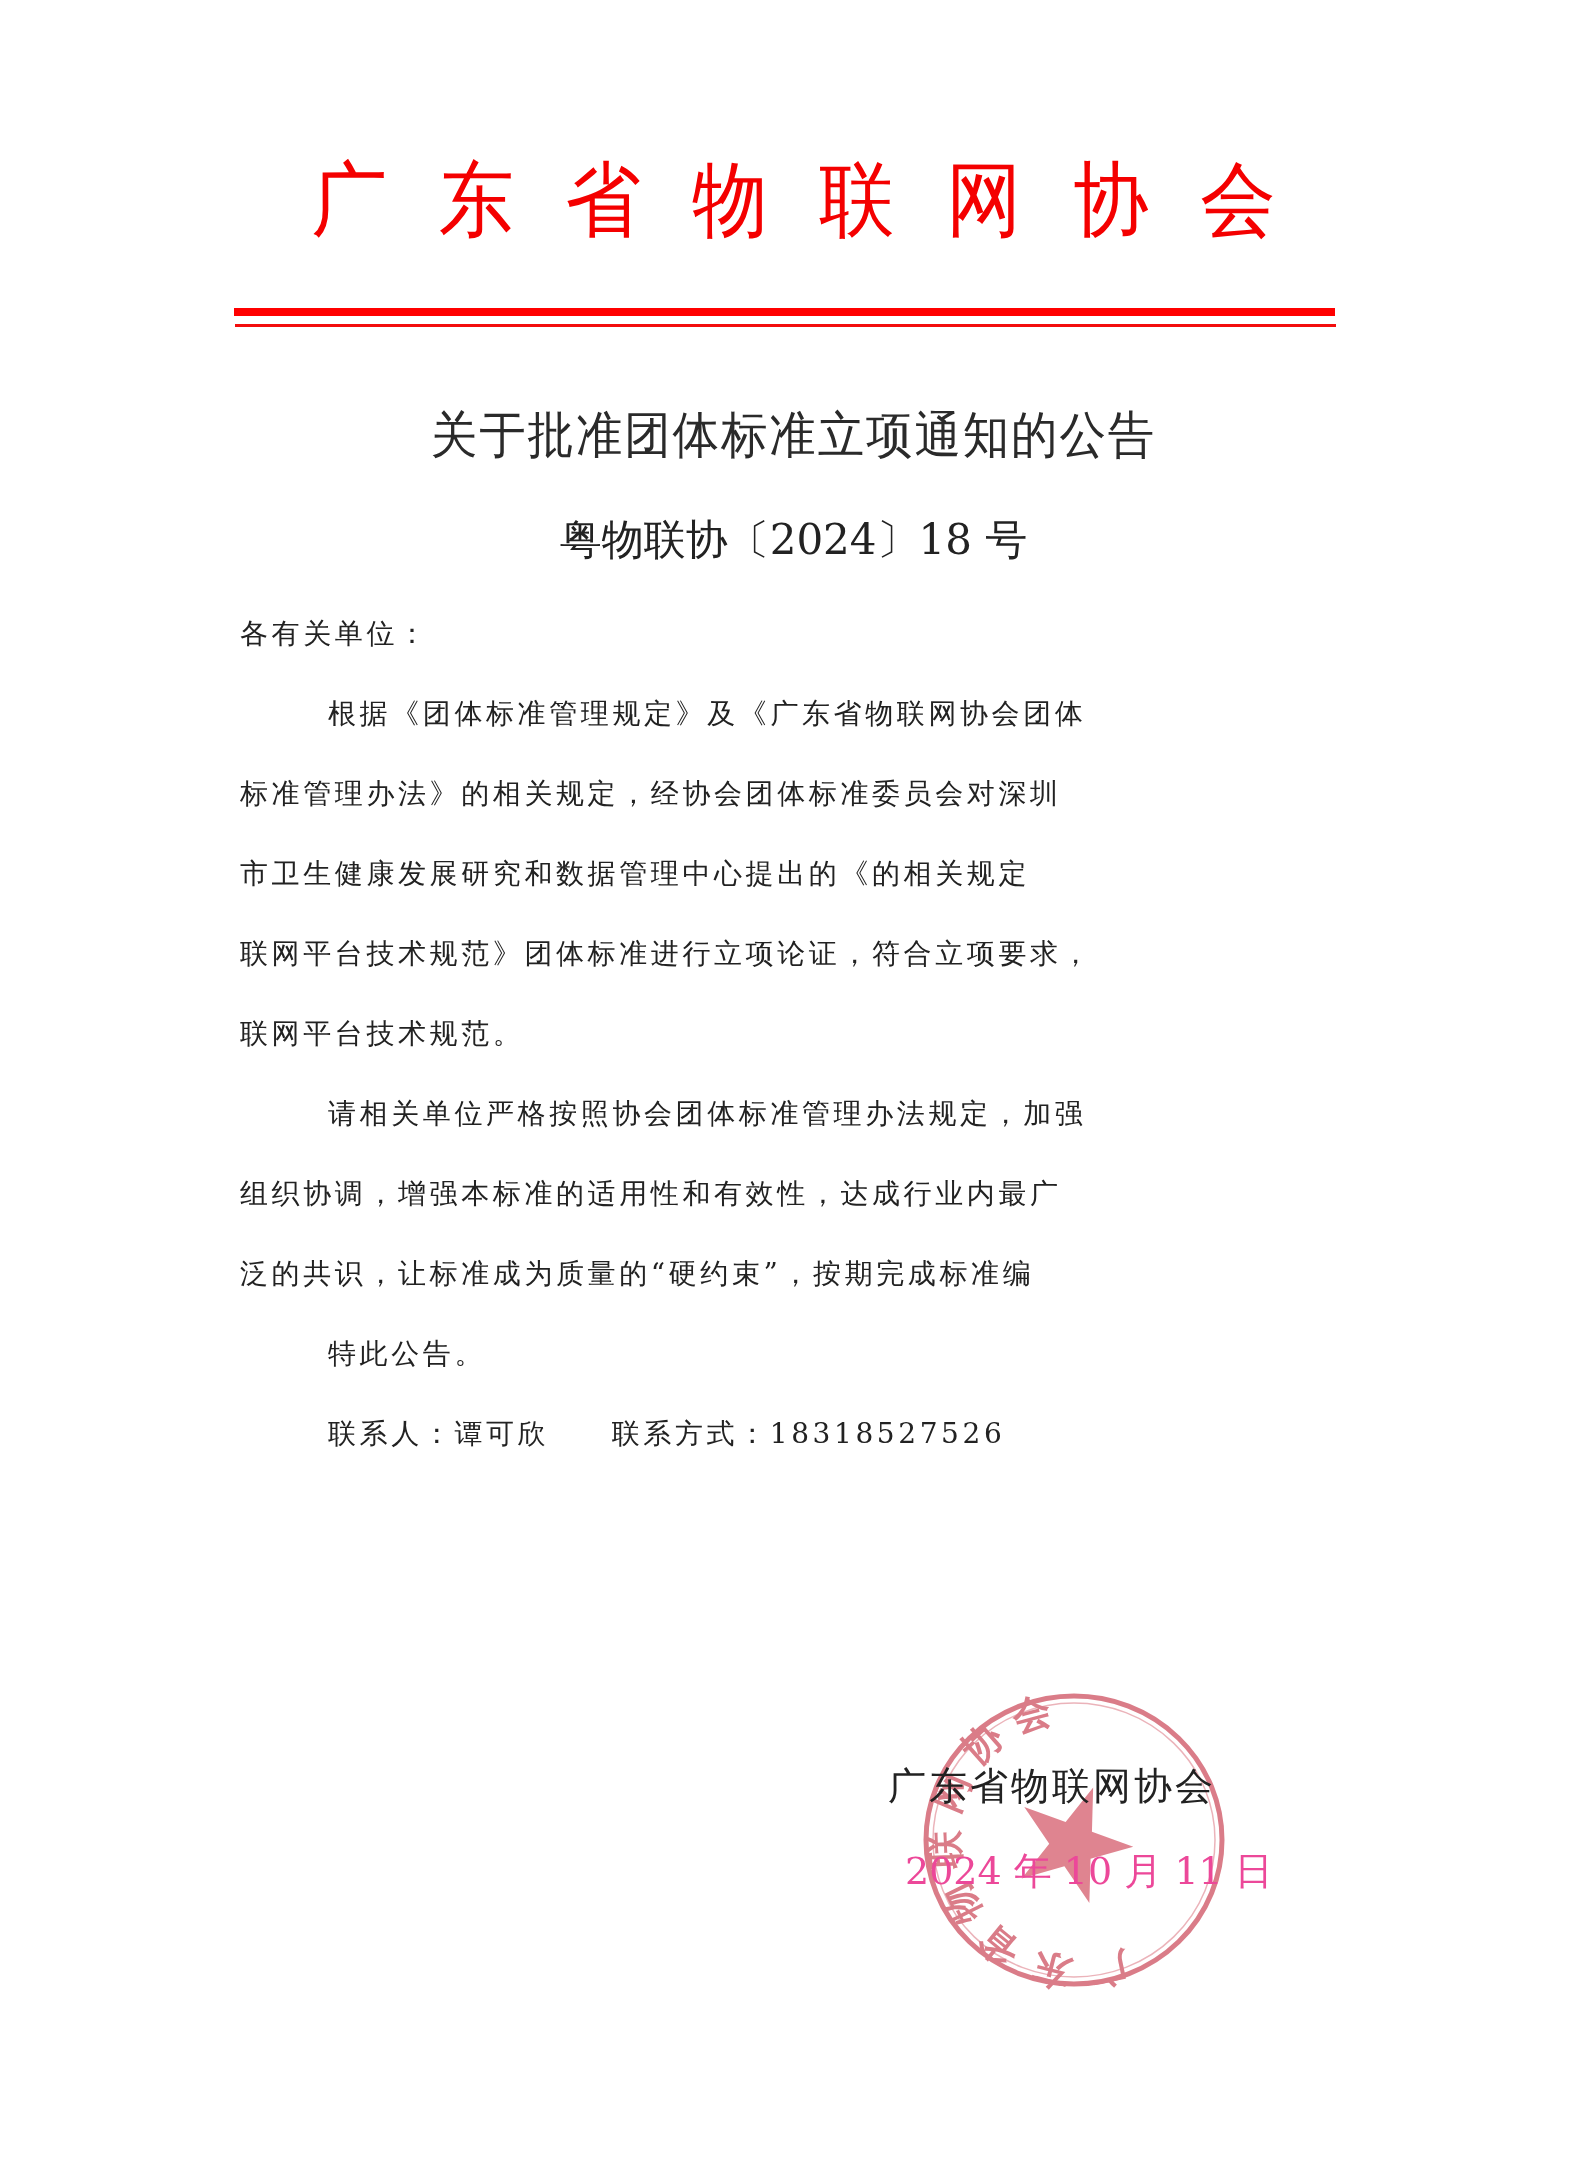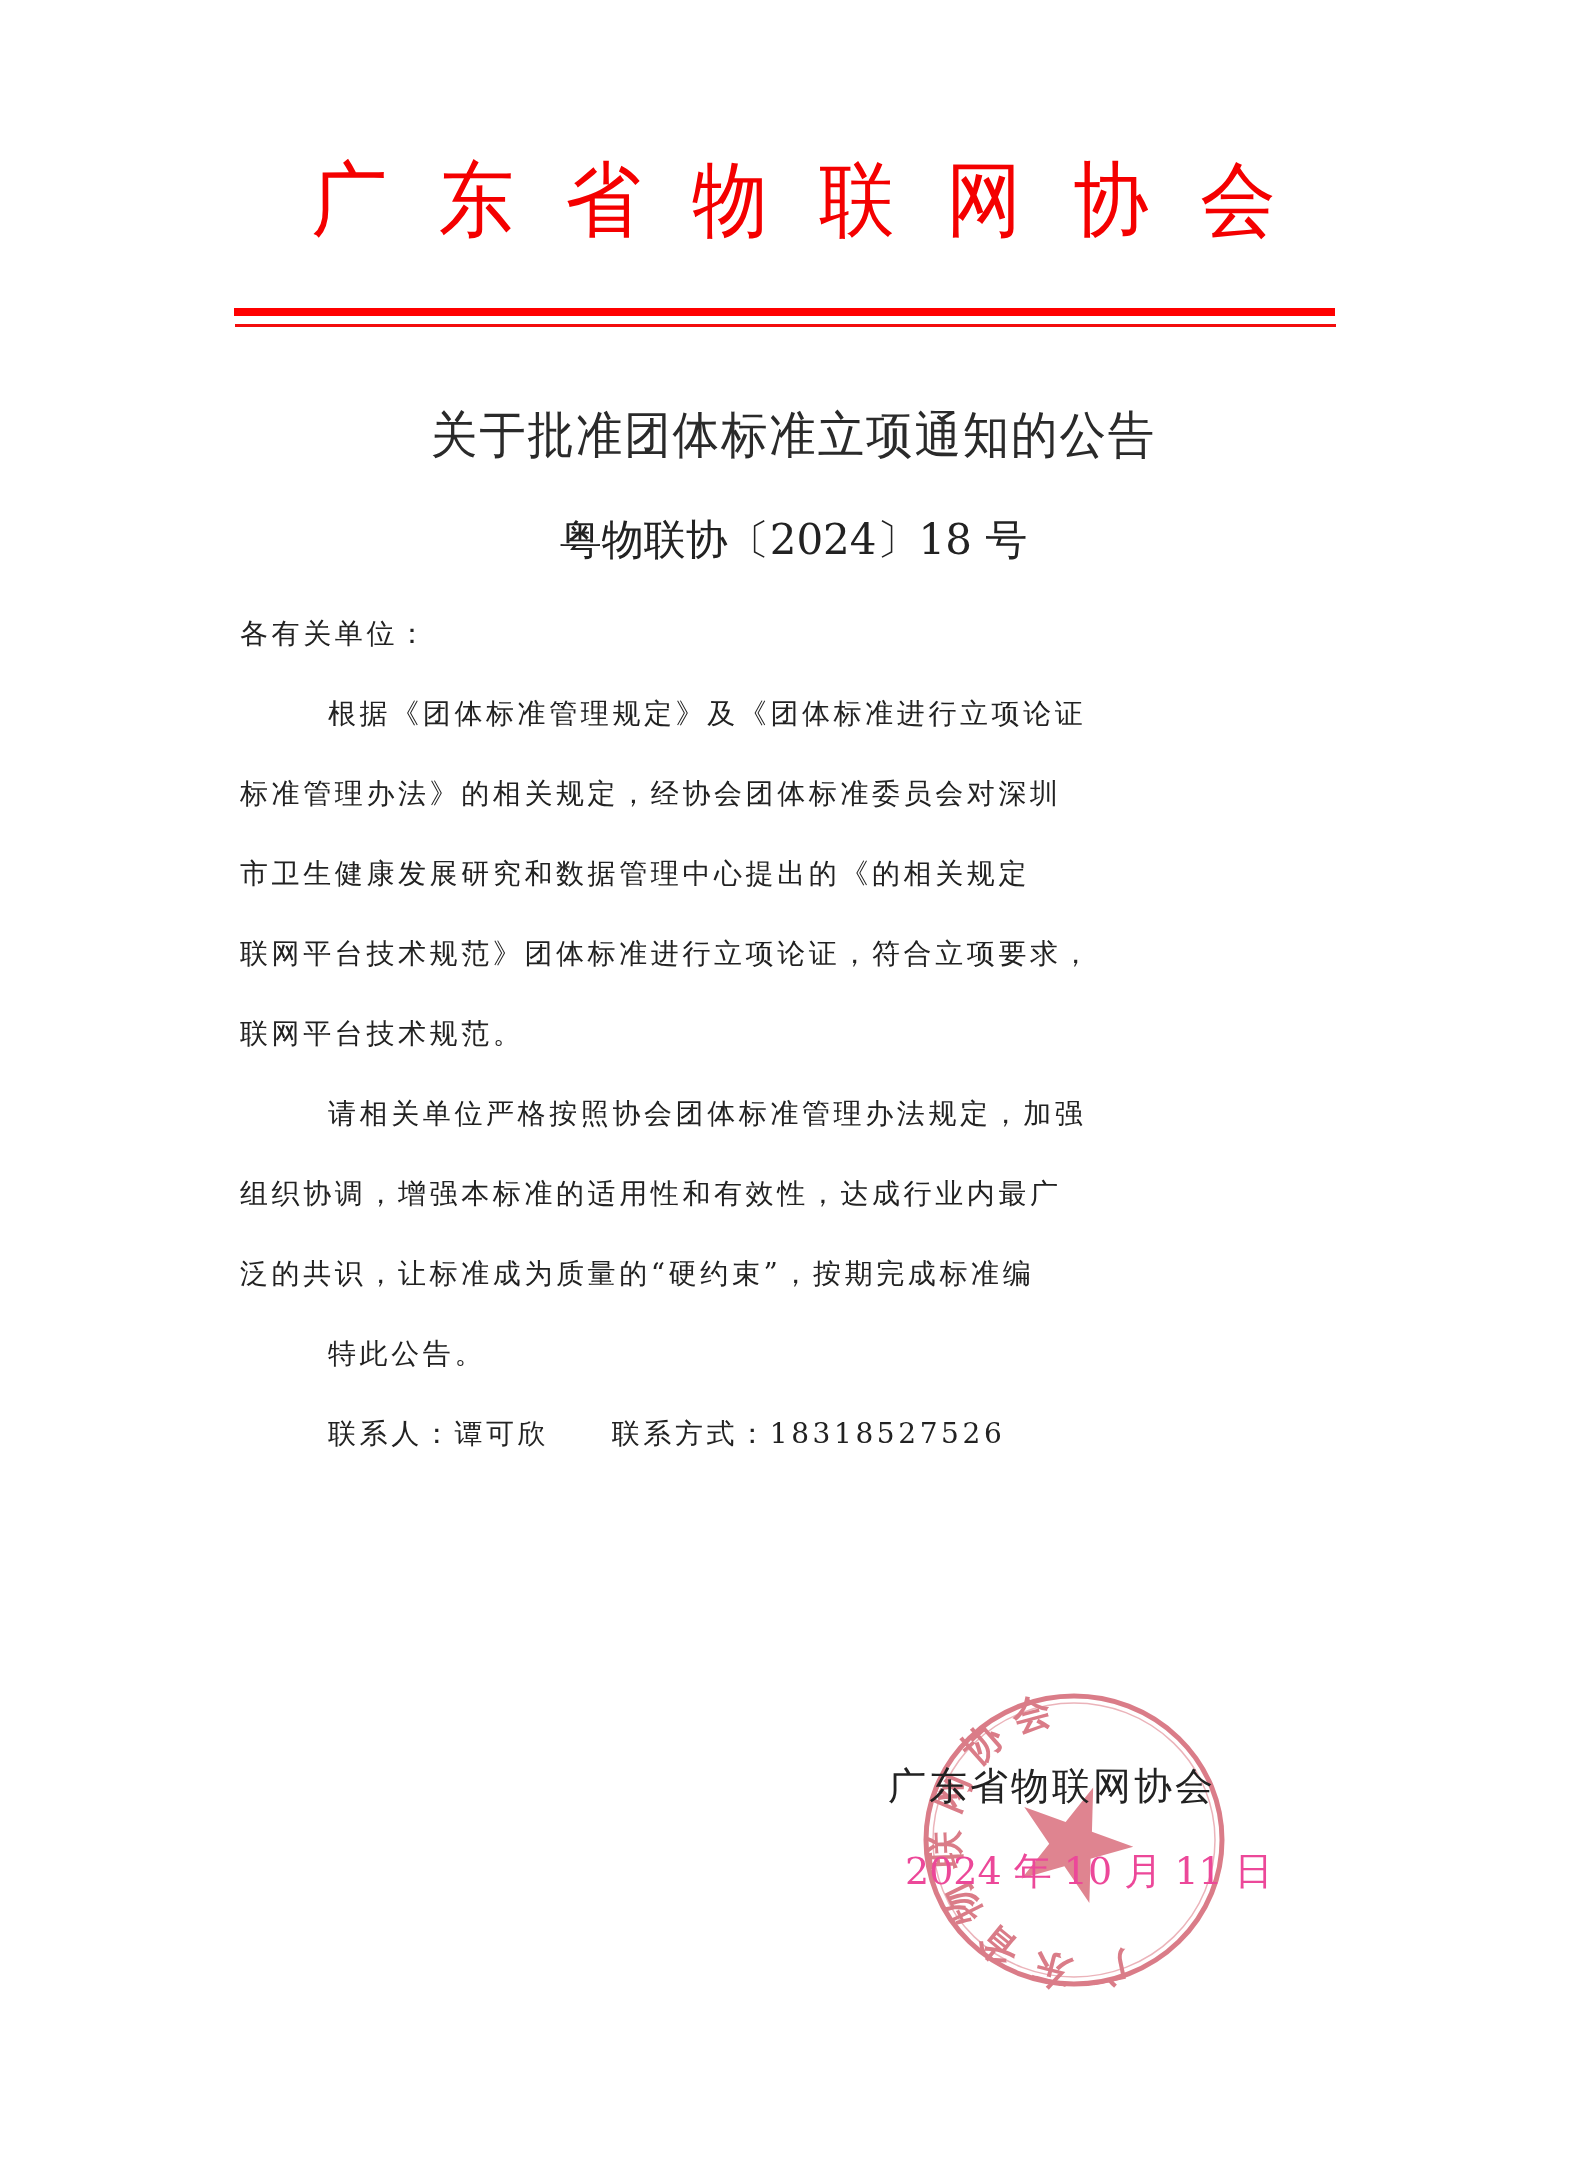--- a/index.html
+++ b/index.html
@@ -41,21 +41,21 @@
 <div class="abs rule-thick"></div>
 <div class="abs rule-thin"></div>
 
 <div class="abs doc-title">关于批准团体标准立项通知的公告</div>
 <div class="abs doc-number">粤物联协〔2024〕18 号</div>
 
 <div class="abs body">
   <p>各有关单位：</p>
 
   <p>
-    <span class="line indent">根据《团体标准管理规定》及《团体标准进行立项论证</span>
+    <span class="line indent">根据《团体标准管理规定》及《广东省物联网协会团体</span>
     <span class="line">标准管理办法》的相关规定，经协会团体标准委员会对深圳</span>
     <span class="line">市卫生健康发展研究和数据管理中心提出的《的相关规定</span>
     <span class="line">联网平台技术规范》团体标准进行立项论证，符合立项要求，</span>
     <span class="line">联网平台技术规范。</span>
   </p>
 
   <p>
     <span class="line indent">请相关单位严格按照协会团体标准管理办法规定，加强</span>
     <span class="line">组织协调，增强本标准的适用性和有效性，达成行业内最广</span>
     <span class="line">泛的共识，让标准成为质量的“硬约束”，按期完成标准编</span>

